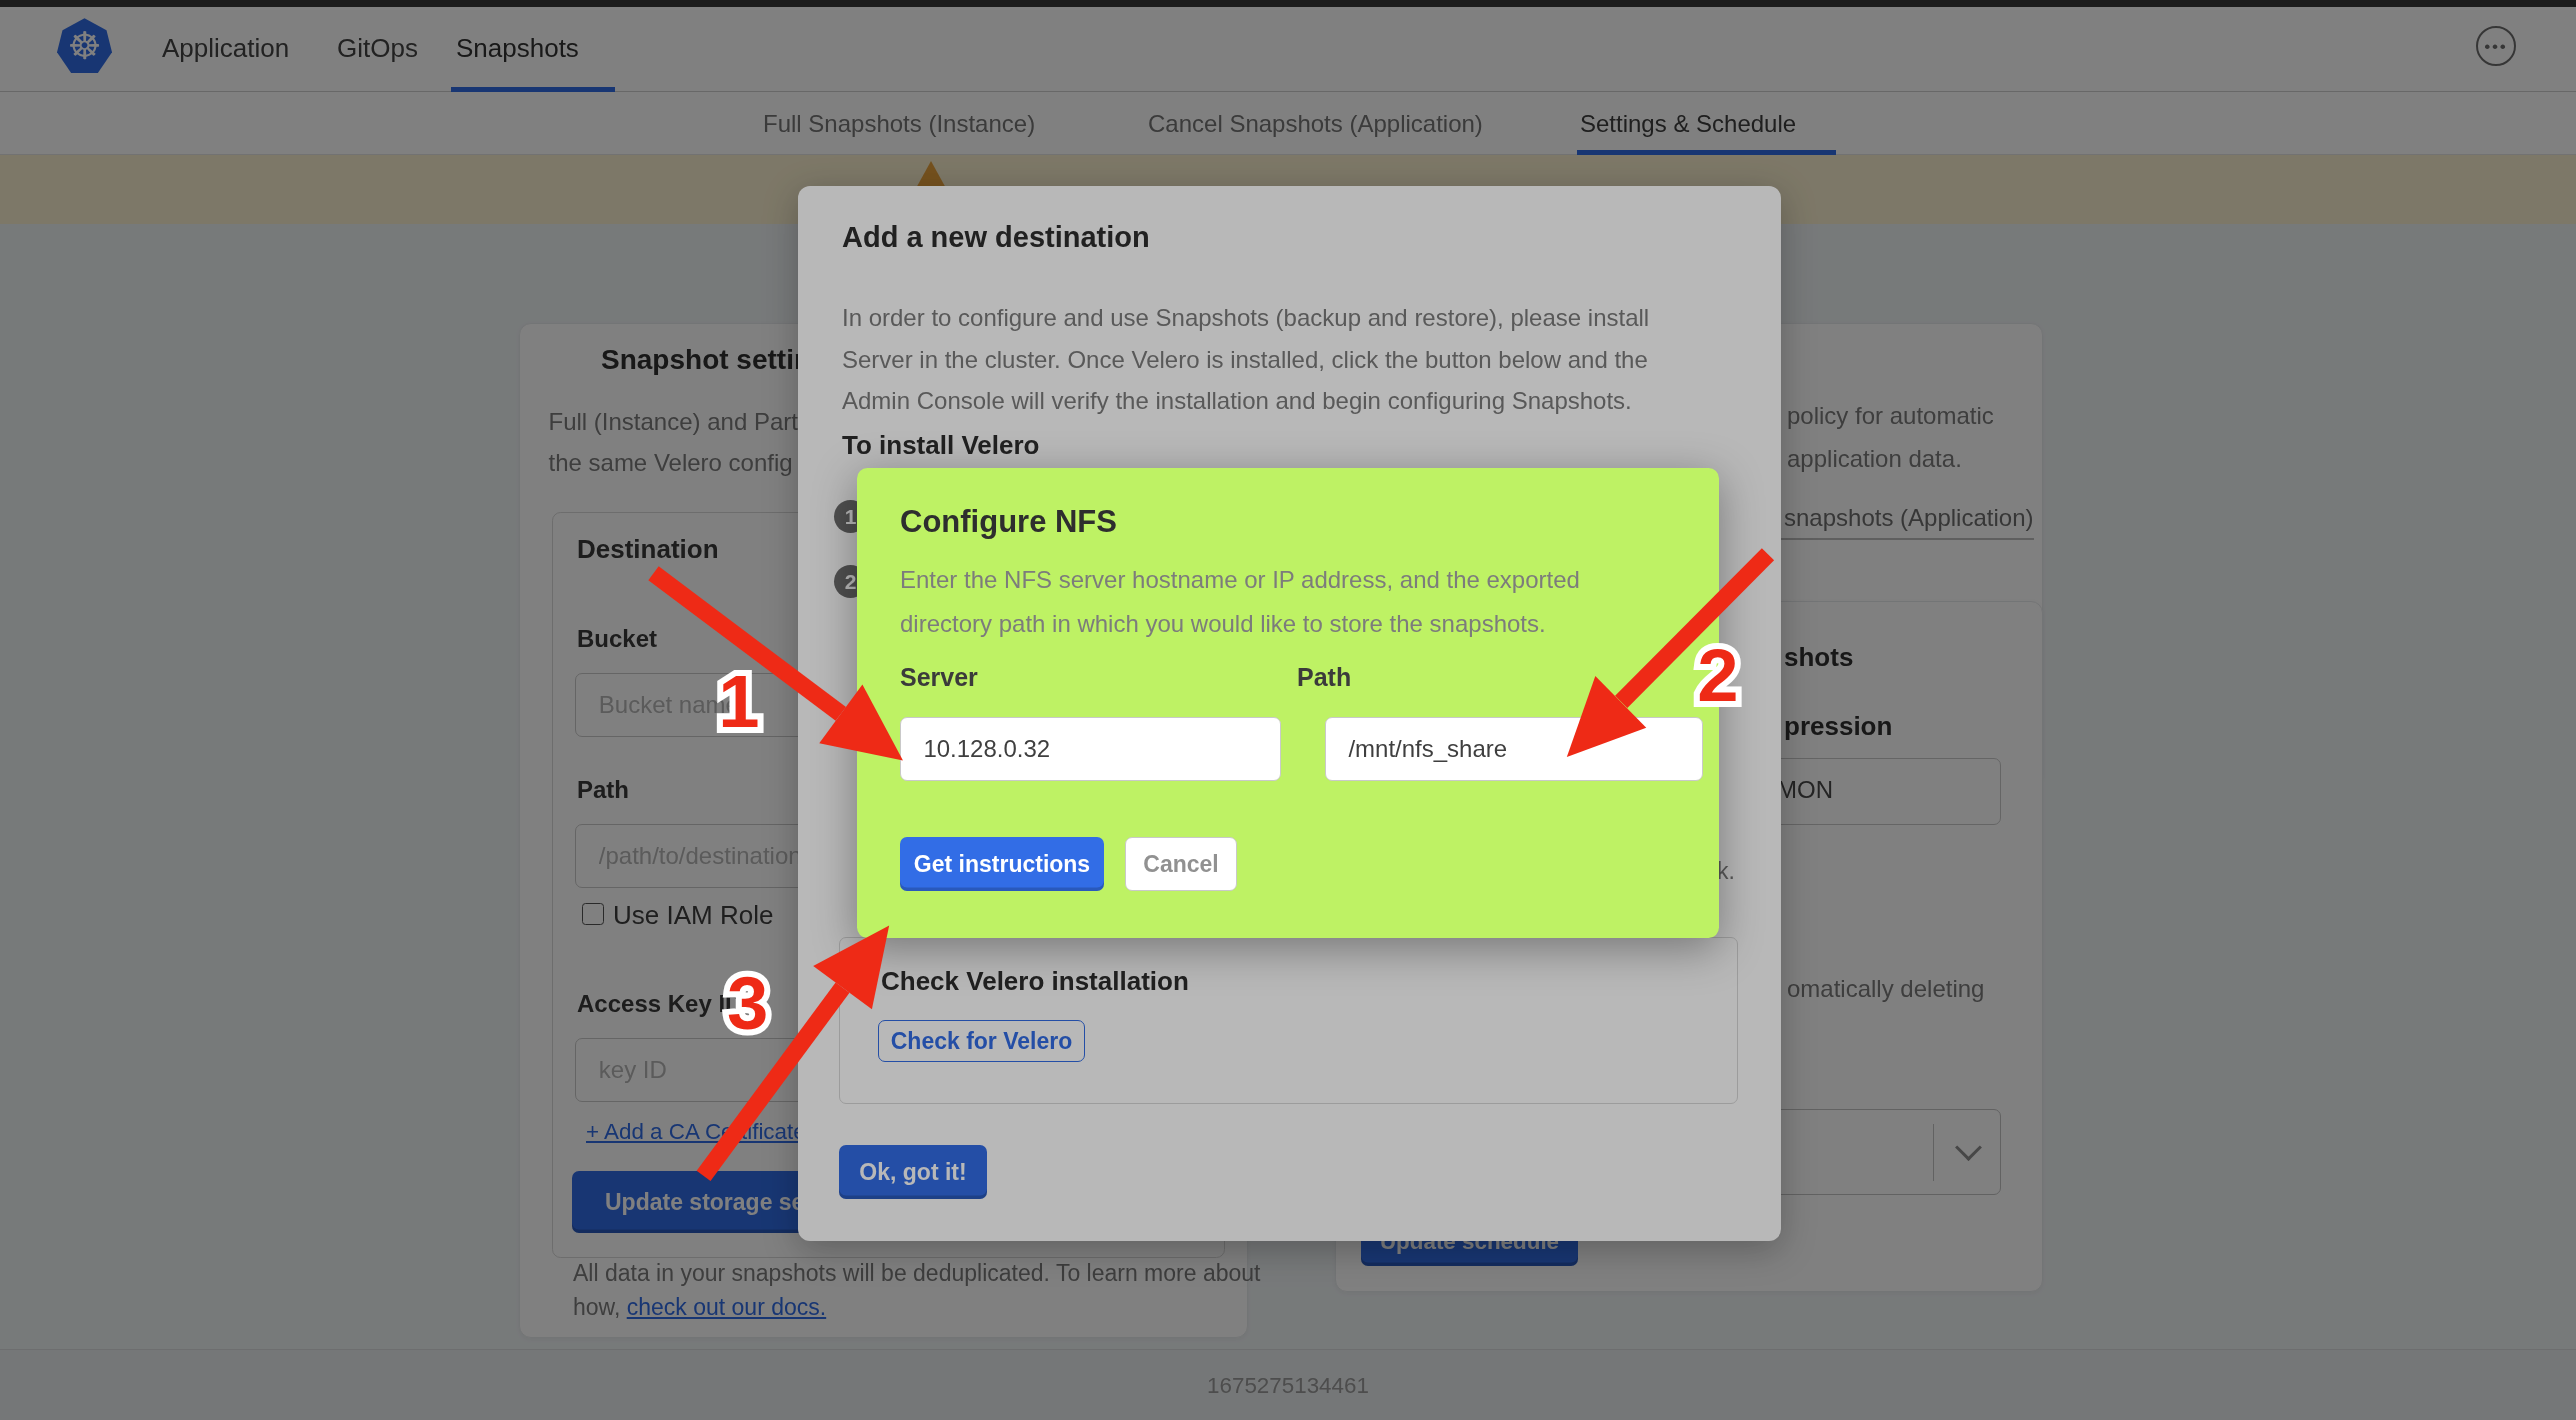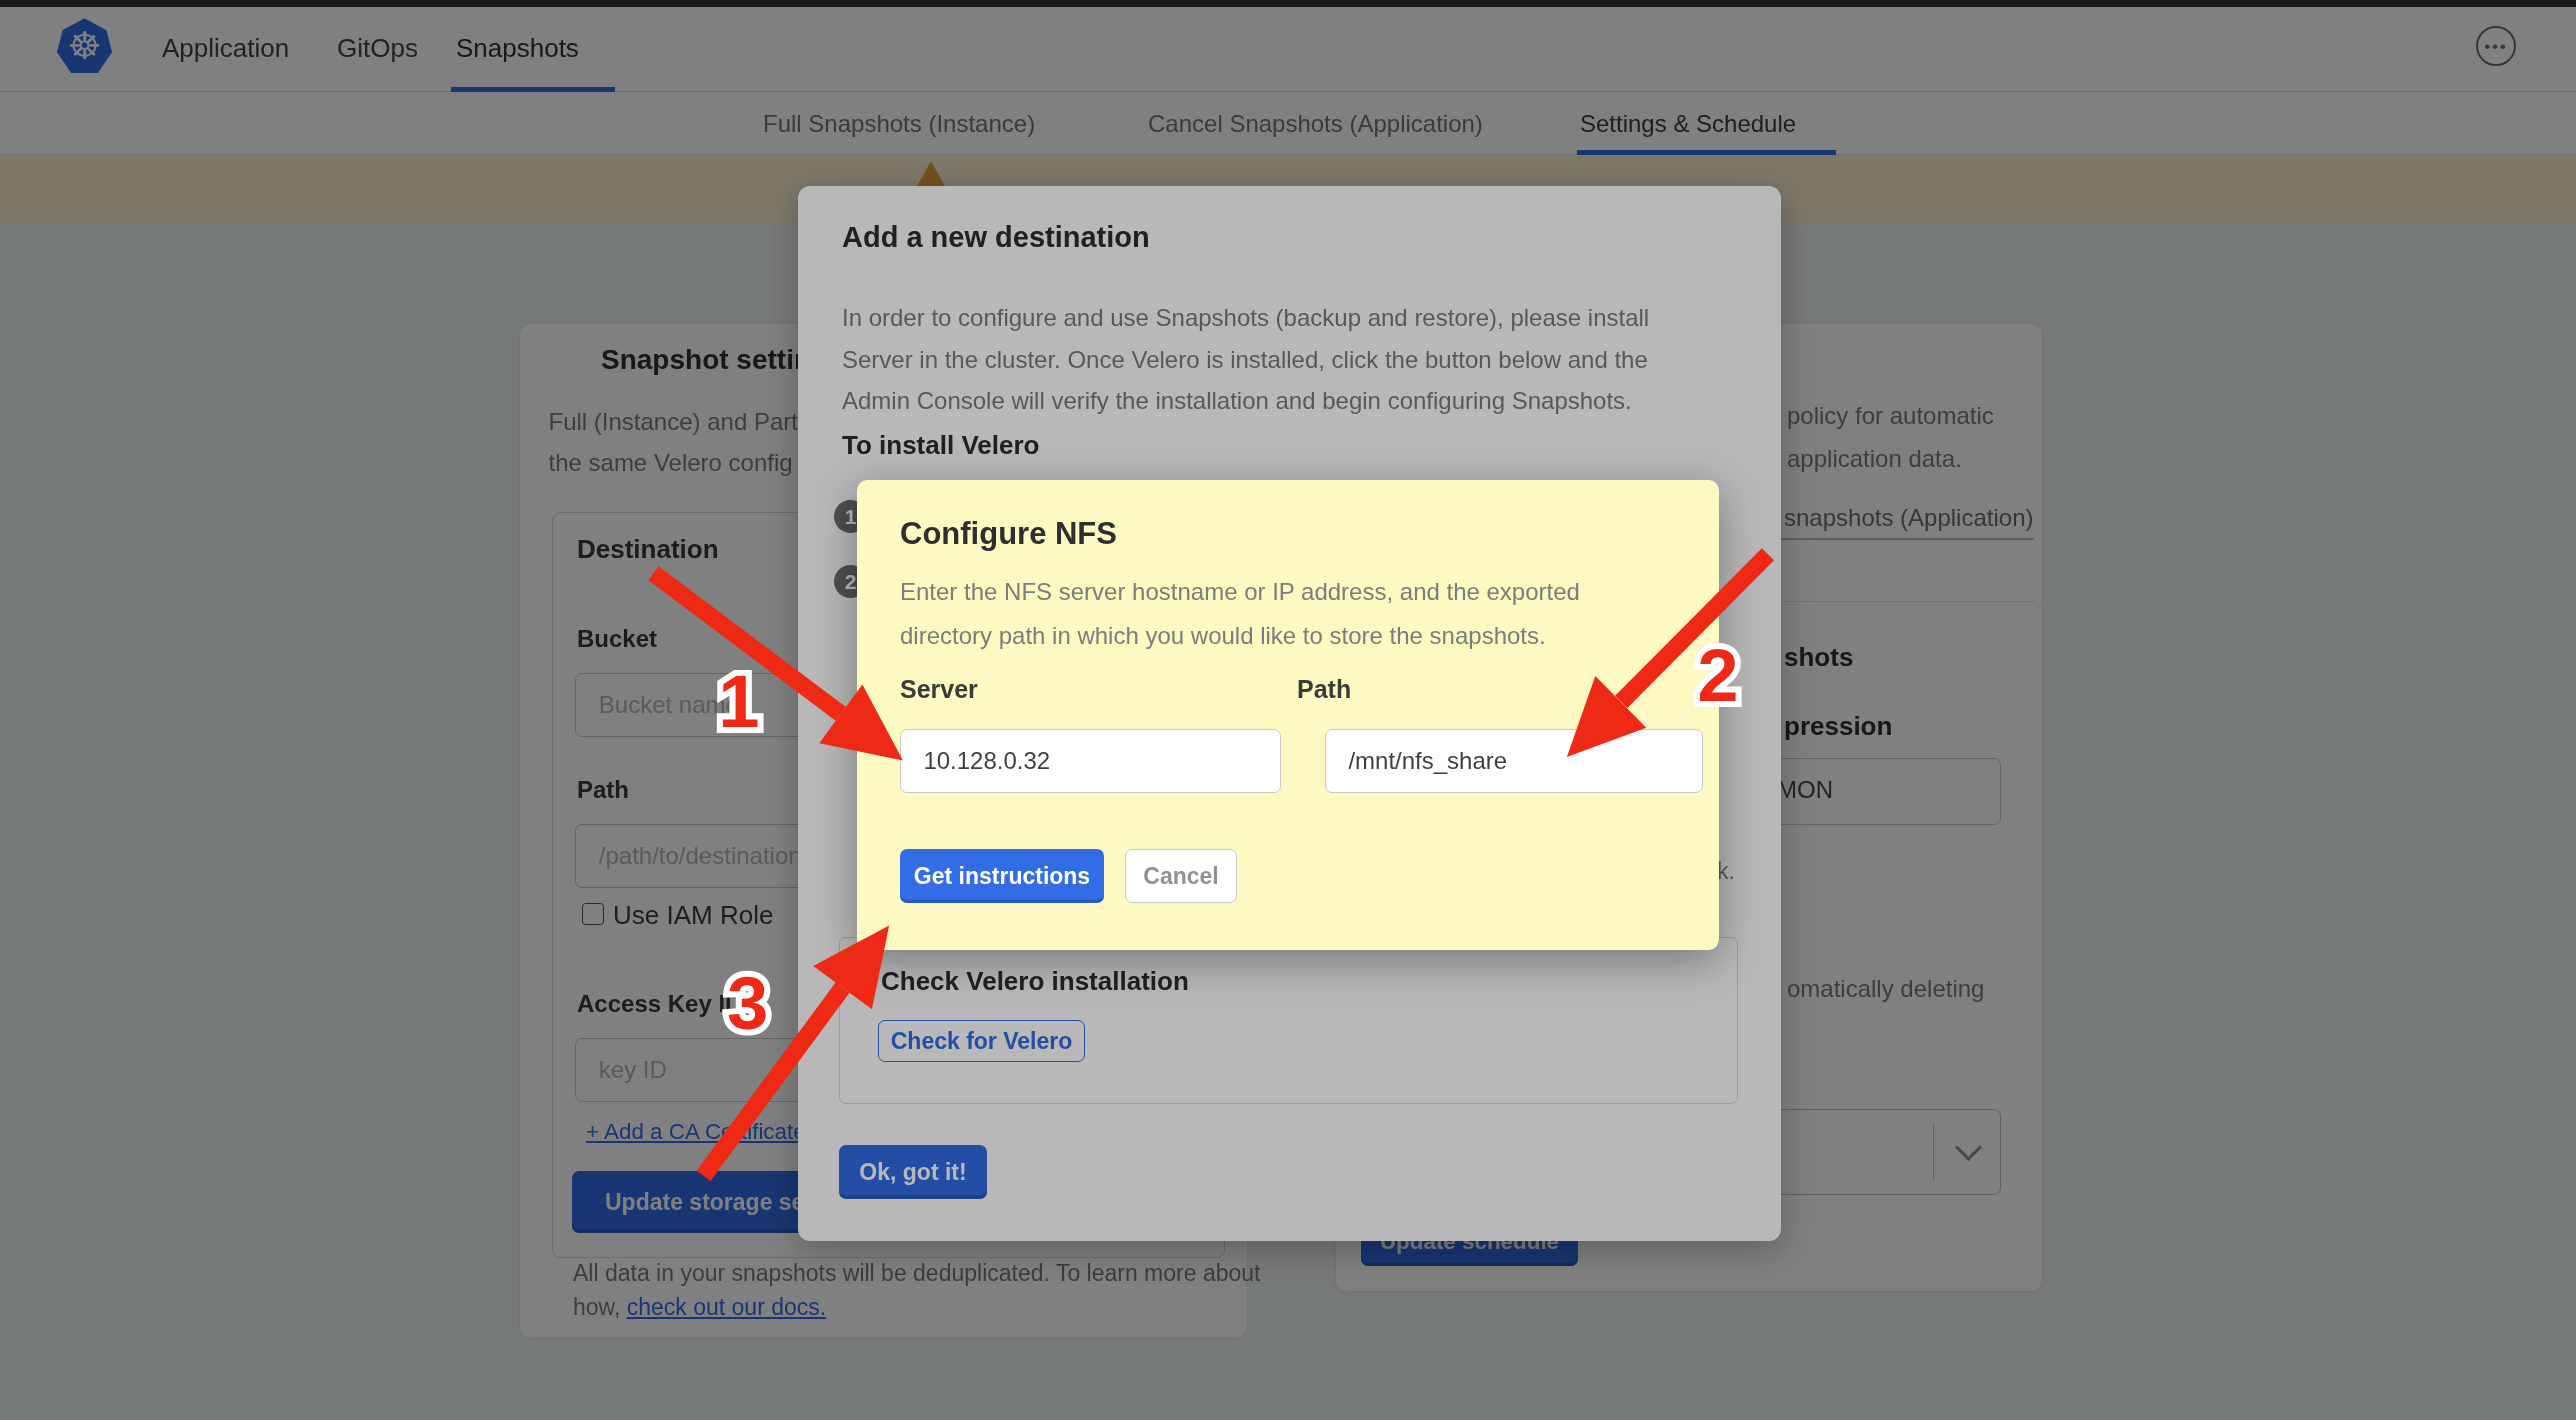--- a/index.html
+++ b/index.html
@@ -45,21 +45,21 @@
                     border-radius:7px;display:flex;align-items:center;justify-content:center;cursor:pointer;}
   .btn-outline-gray{background:#ffffff;color:#919191;font-size:23px;font-weight:bold;border:1.7px solid #c9c9c9;
                     border-radius:7px;display:flex;align-items:center;justify-content:center;cursor:pointer;}
   .checkbox{width:22.4px;height:22.4px;border:1.7px solid #555;border-radius:3.5px;background:#fff;}
   .chevron{width:19px;height:19px;border-right:3.5px solid #8f8f8f;border-bottom:3.5px solid #8f8f8f;transform:rotate(45deg);}
   
   .overlay1{left:0;top:0;width:2576px;height:1421px;background:rgba(0,0,0,0.30);z-index:10;}
   .modal1{left:798px;top:186px;width:983px;height:1055px;background:#ffffff;border-radius:12px;z-index:20;
           box-shadow:0 8.6px 35px rgba(0,0,0,0.25);}
   .overlay2{left:0;top:0;width:2576px;height:1421px;background:rgba(0,0,0,0.28);z-index:30;}
-  .modal2{left:857px;top:480px;width:862px;height:470px;background:#fef9c3;border-radius:10.4px;z-index:40;
+  .modal2{left:857px;top:468px;width:862px;height:470px;background:#bef264;border-radius:10.4px;z-index:40;
           box-shadow:0 10.4px 43px rgba(0,0,0,0.35);}
   .step-circle{width:33px;height:33px;border-radius:50%;background:#6e6e6e;color:#fff;font-size:21px;font-weight:bold;
                display:flex;align-items:center;justify-content:center;}
   .annot{left:0;top:0;width:2576px;height:1421px;z-index:50;pointer-events:none;}
 </style>
 </head>
 <body>
 
 <div class="stage">
 
@@ -124,20 +124,23 @@
     <div class="abs" style="left:1718px;top:534px;width:283px;height:67px;border:0.9px solid #c9c9c9;border-radius:7px;background:#fff;"></div>
     <div class="abs" style="left:1777px;top:552px;font-size:24px;color:#4a4a4a;">MON</div>
     <div class="abs body-text" style="left:1787px;top:751px;white-space:nowrap;">omatically deleting</div>
     <div class="abs" style="left:1718px;top:885px;width:283px;height:86px;border:0.9px solid #c3c3c3;border-radius:7px;background:#fff;">
       <div class="abs" style="left:214px;top:14px;width:0.9px;height:57px;background:#c3c3c3;"></div>
       <div class="abs chevron" style="left:240px;top:28px;"></div>
     </div>
     <div class="abs btn-primary" style="left:1361px;top:994px;width:217px;height:48px;font-size:22.4px;">Update schedule</div>
   </div>
 
+  <div class="abs footer">
+      <span>1675275134461</span>
+    </div>
 
   <div class="abs overlay1"></div>
 
   <div class="abs modal1">
     <div class="abs" style="left:44px;top:35px;font-size:29px;font-weight:bold;color:#2e2e2e;">Add a new destination</div>
     <div class="abs body-text" style="left:44px;top:118px;white-space:nowrap;">In order to configure and use Snapshots (backup and restore), please install</div>
     <div class="abs body-text" style="left:44px;top:160px;white-space:nowrap;">Server in the cluster. Once Velero is installed, click the button below and the</div>
     <div class="abs body-text" style="left:44px;top:201px;white-space:nowrap;">Admin Console will verify the installation and begin configuring Snapshots.</div>
     <div class="abs" style="left:44px;top:244px;font-size:26px;font-weight:bold;color:#2e2e2e;">To install Velero</div>
     <div class="abs step-circle" style="left:36px;top:314px;">1</div>

